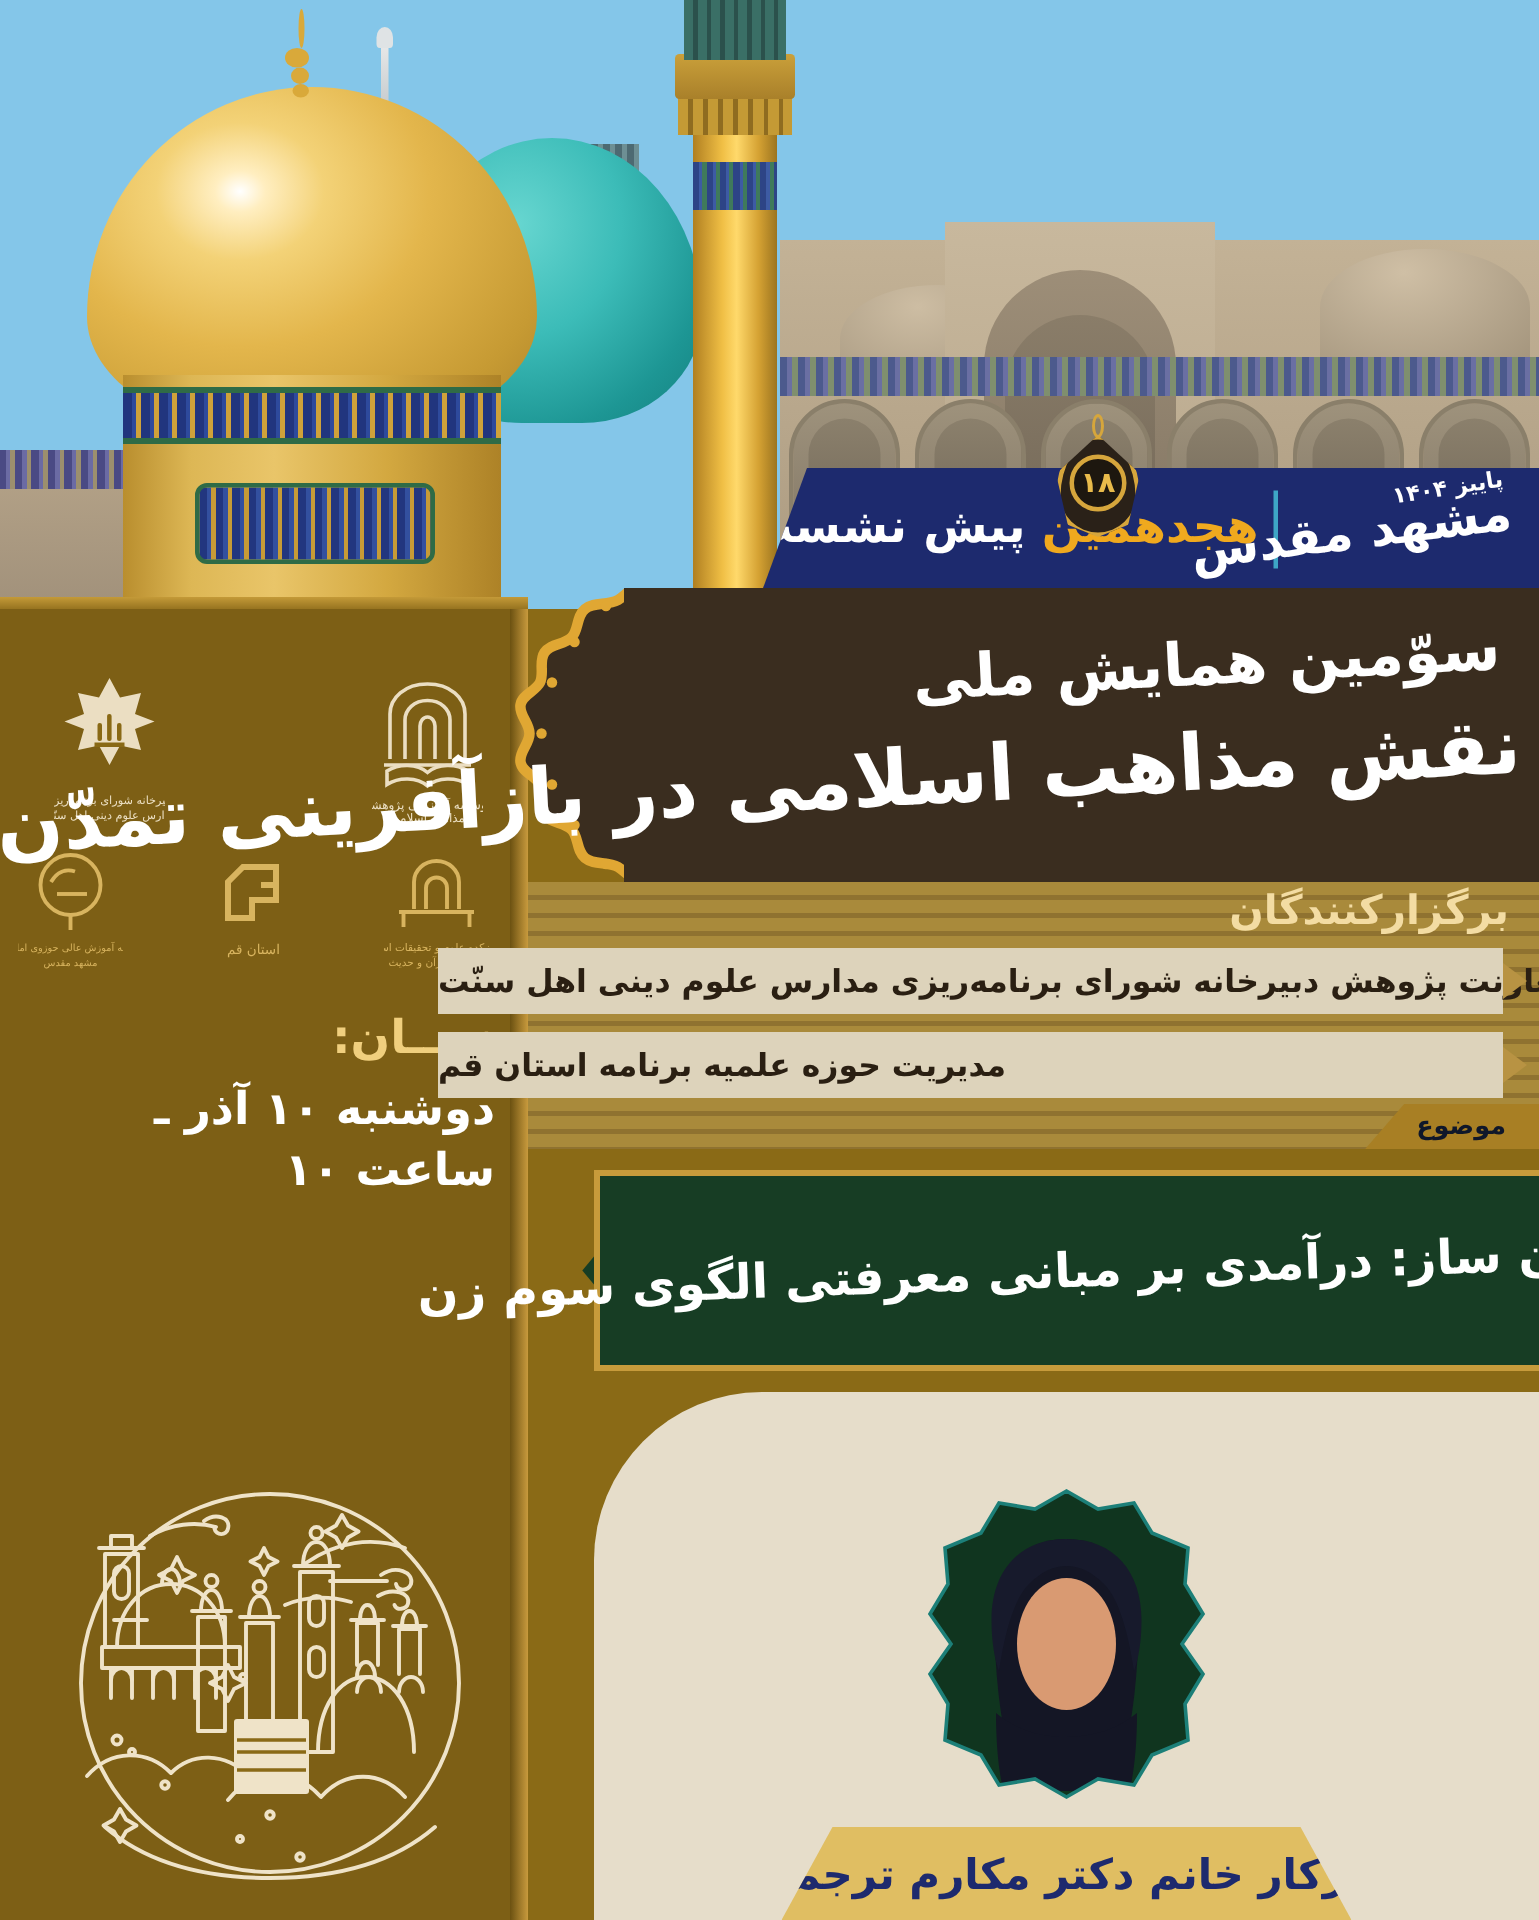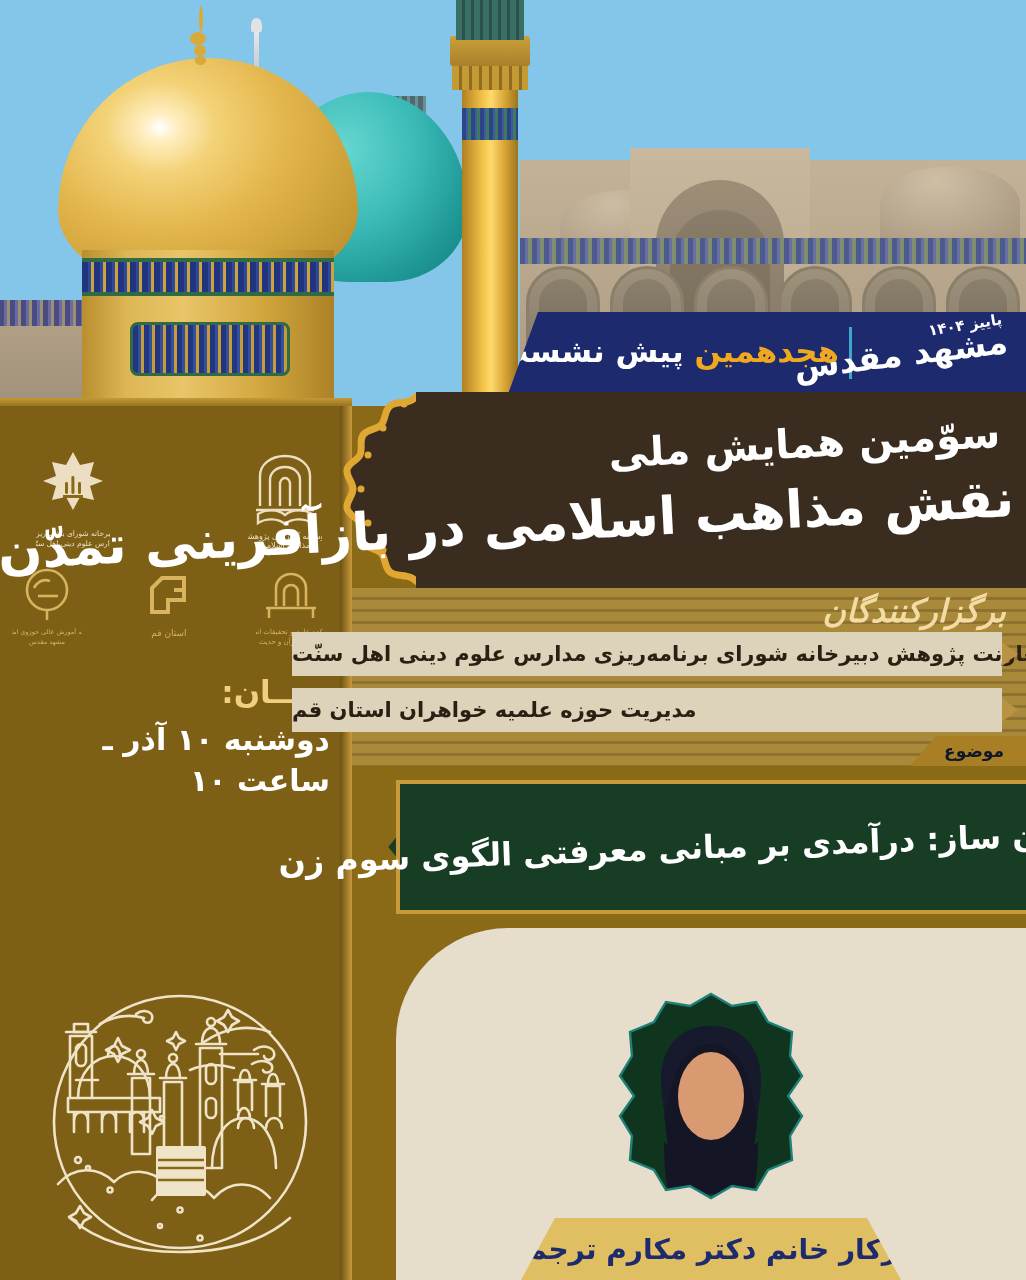--- a/index.html
+++ b/index.html
@@ -150,22 +150,22 @@
             font-weight:700;white-space:nowrap;transform:rotate(-3deg);
             transform-origin:right center;}
   .t-line2{position:absolute;right:12px;top:76px;color:#fff;font-size:52px;
             font-weight:700;white-space:nowrap;transform:rotate(-3deg);
             transform-origin:right center;}
 
   
   .orgpanel{position:absolute;left:352px;top:588px;width:674px;height:178px;
             background:repeating-linear-gradient(180deg,
               #a98a3b 0 9px,#8f7230 9px 12px);}
-  .orgtitle{position:absolute;right:20px;top:4px;color:#f3dca3;font-size:32px;
-            font-weight:700;direction:rtl;font-style:italic;}
+  .orgtitle{position:absolute;right:20px;top:4px;color:#f3dca3;font-size:27px;
+            font-weight:700;direction:rtl;}
   .orgrow{position:absolute;right:24px;width:710px;height:44px;
             background:#ddd3bb;display:flex;align-items:center;
             justify-content:flex-end;direction:rtl;padding-right:14px;}
   .orgrow span{color:#2a1f12;font-size:21px;font-weight:700;white-space:nowrap;}
   .orgrow:before{content:"";position:absolute;right:-16px;top:10px;
             width:0;height:0;border-top:12px solid transparent;
             border-bottom:12px solid transparent;border-left:16px solid #b89343;}
   .or1{top:44px;}
   .or2{top:100px;}
   .mozoo{position:absolute;right:0;bottom:0;height:30px;padding:0 22px 0 34px;
@@ -272,20 +272,26 @@
         <div class="big">مشهد مقدس</div>
       </div>
       <div class="vline"></div>
       <div class="btitle">
         <b>هجدهمین</b>
         <span>پیش نشست</span>
       </div>
     </div>
   </div>
 
+  <div class="badge">
+    <div class="hook"></div>
+    <div class="drop"></div>
+    <div class="ring"></div>
+    <div class="num">۱۸</div>
+  </div>
 
   <div class="sidebar">
     <div class="sb-stripe"></div>
 
     <div class="logos1">
       <div class="lg">
         <svg viewBox="0 0 74 108" width="74" height="108" aria-hidden="true">
           <g fill="none" stroke="#efe3c8" stroke-width="2.4">
             <path d="M12 62V32c0-11 10-20 25-20s25 9 25 20v30"></path>
             <path d="M22 62V36c0-7 6-13 15-13s15 6 15 13v26"></path>
@@ -472,21 +478,21 @@
     </div>
   </div>
 
   <div class="orgpanel">
     <div class="orgtitle">برگزارکنندگان</div>
 
     <div class="orgrow or1">
       <span>معاونت پژوهش دبیرخانه شورای برنامه‌ریزی مدارس علوم دینی اهل سنّت</span>
     </div>
     <div class="orgrow or2">
-      <span>مدیریت حوزه علمیه خواهران استان قم</span>
+      <span>مدیریت حوزه علمیه برنامه استان قم</span>
     </div>
 
     <div class="mozoo">موضوع</div>
   </div>
 
   <div class="gnotch"></div>
   <div class="greenbox">
     <div class="gtext">
       <span>زن تمدن ساز: درآمدی بر مبانی معرفتی الگوی سوم زن</span>
     </div>

